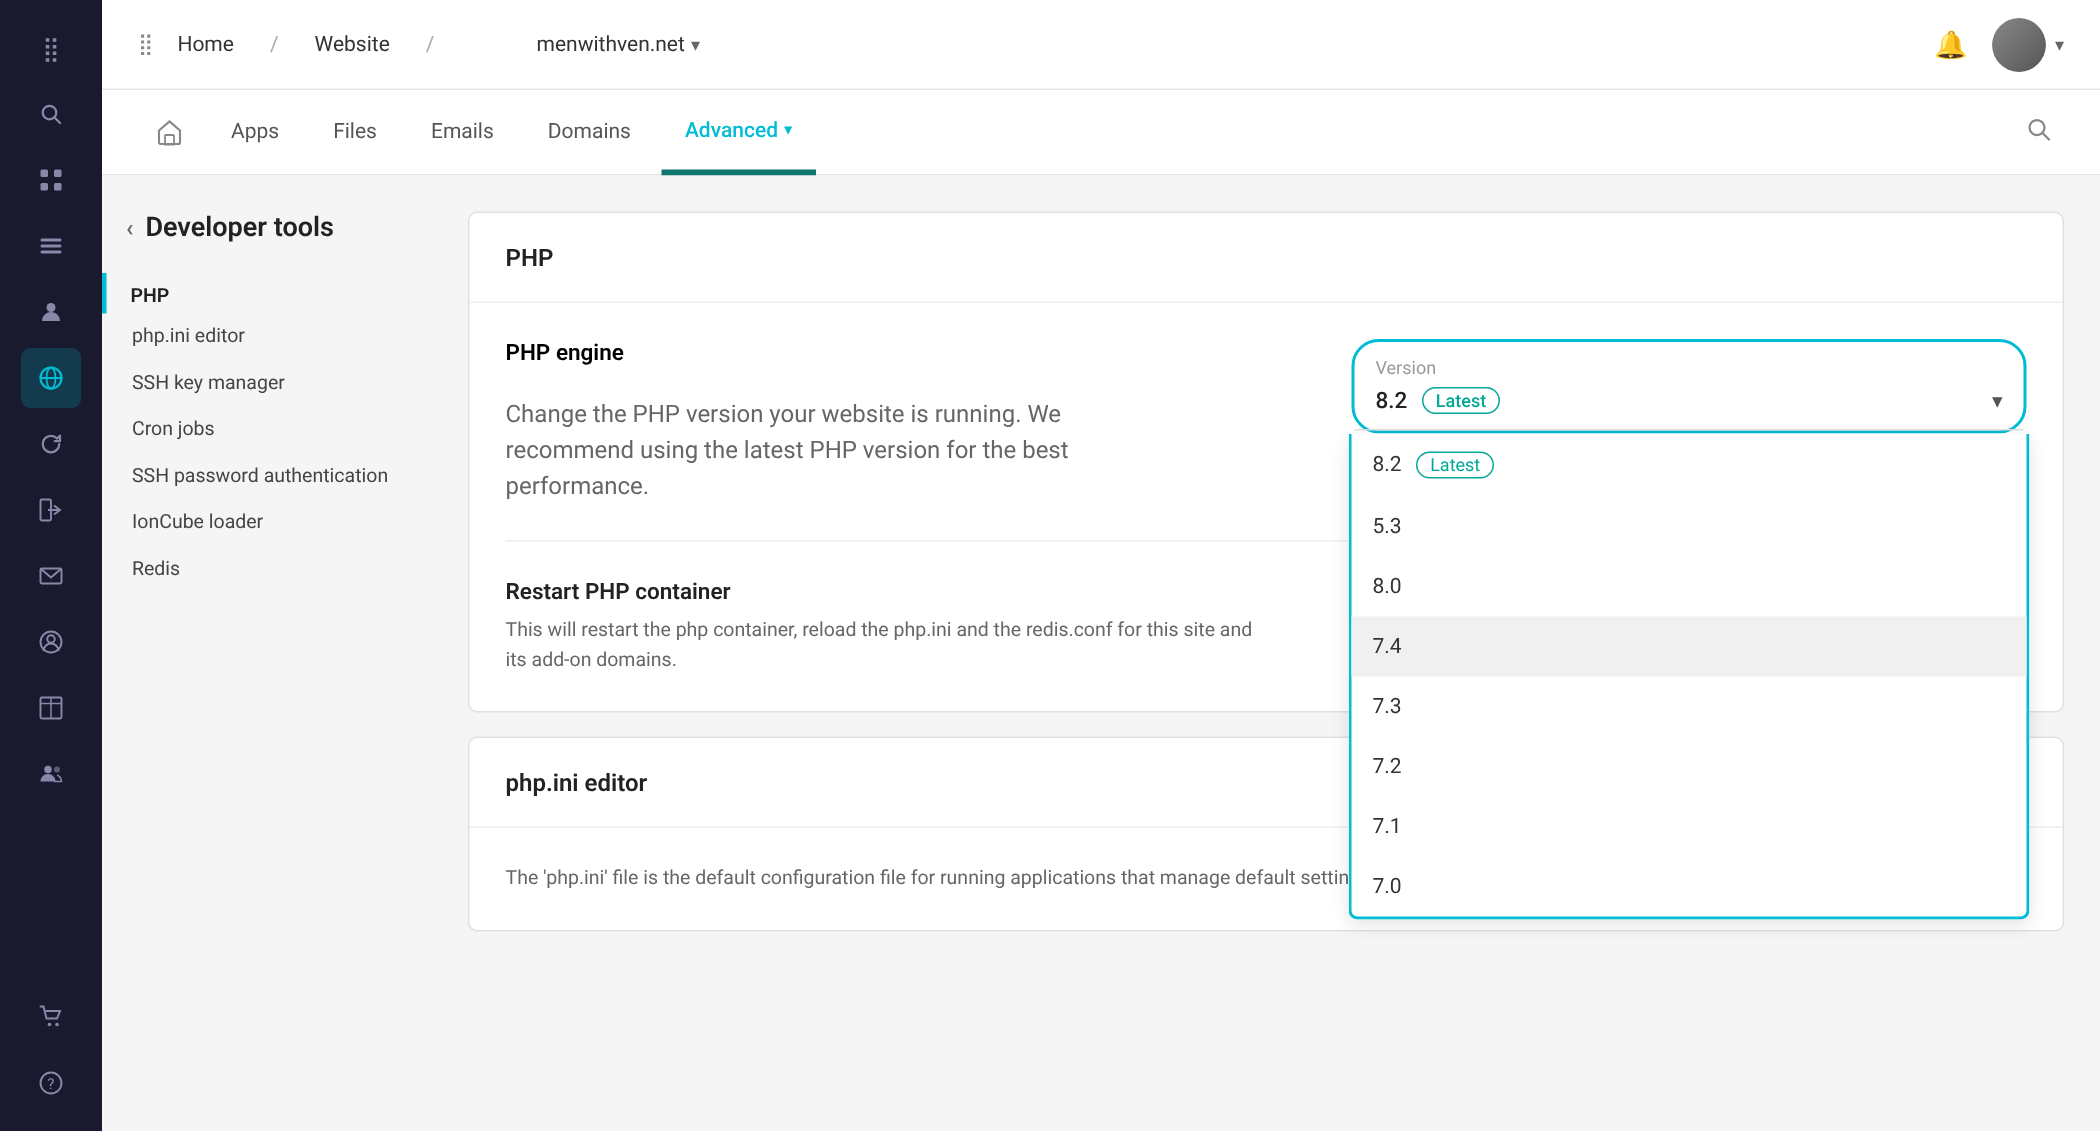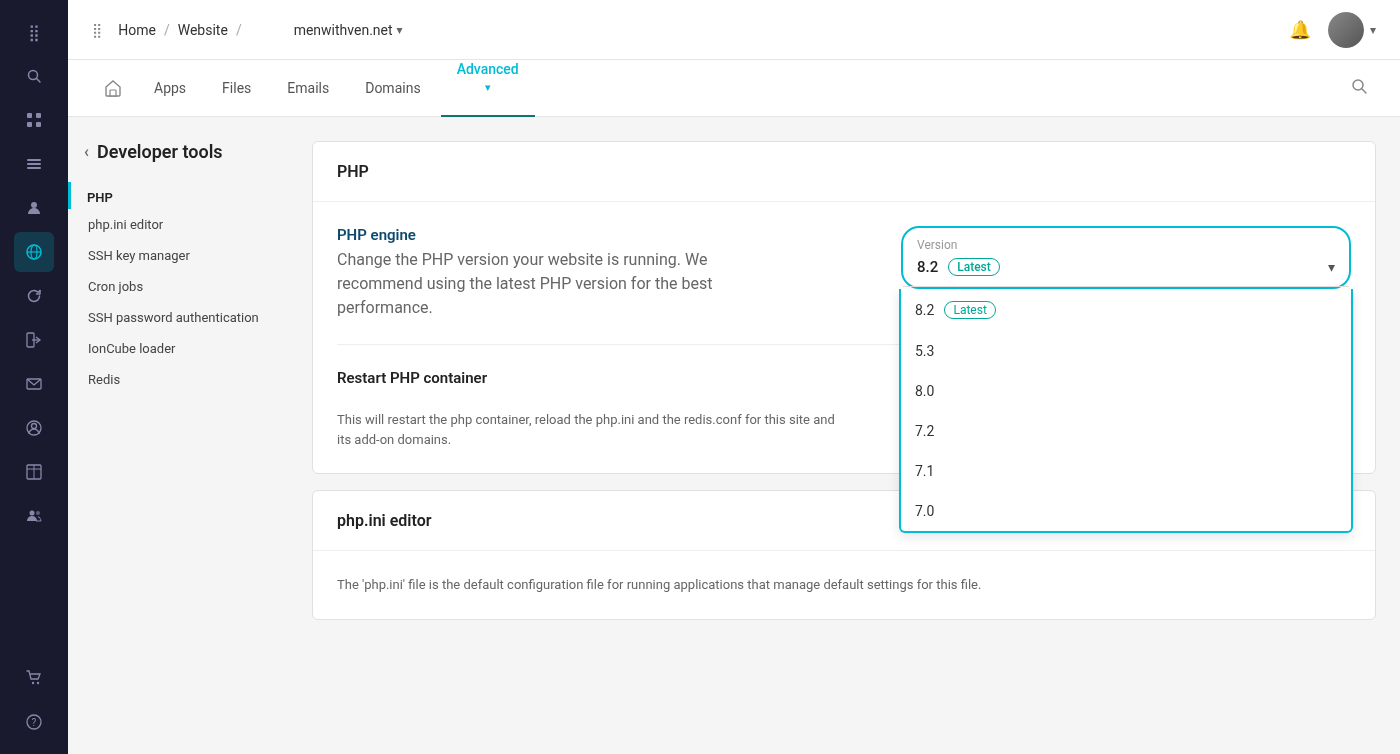--- a/index.html
+++ b/index.html
@@ -50,21 +50,21 @@
     }
     .topbar-grid-icon {
       color: #888;
       font-size: 14px;
       margin-right: 16px;
       cursor: pointer;
     }
     .breadcrumb {
       display: flex;
       align-items: flex-end;
-      gap: 8px;
+      gap: 24px;
       font-size: 14px;
       color: #333;
     }
     .breadcrumb-sep { color: #aaa; }
     .breadcrumb-link { color: #333; cursor: pointer; }
     .breadcrumb-current {
       display: flex;
       align-items: center;
       gap: 4px;
       cursor: pointer;
@@ -124,23 +124,22 @@
       padding: 0 16px;
       font-size: 14px;
       color: #555;
       cursor: pointer;
       border-bottom: 2px solid transparent;
       margin-bottom: -1px;
       gap: 4px;
     }
     .nav-tab.active {
       color: #00bcd4;
-      border-bottom: 2px solid #0f766e;
+      border-bottom: 4px solid #0f766e;
       font-weight: 500;
-      flex-direction: column;
     }
     .nav-tab-chevron { font-size: 11px; }
     .nav-search {
       margin-left: auto;
       color: #888;
       font-size: 16px;
       cursor: pointer;
       padding: 8px;
     }
 
@@ -219,22 +218,22 @@
 
     .php-engine-row {
       display: flex;
       align-items: flex-start;
       justify-content: space-between;
       gap: 24px;
     }
     .php-engine-text h3 {
       font-size: 15px;
       font-weight: 600;
-      color: #0c4a6e;
-      margin-bottom: 4px;
+      color: #000000;
+      margin-bottom: 20px;
     }
     .php-engine-text p {
       font-size: 16px;
       color: #666;
       line-height: 1.5;
       max-width: 420px;
     }
 
     
     .version-dropdown-container {
@@ -521,40 +520,46 @@
                 <div class="dropdown-option">
                   <span>8.2</span>
                   <span class="latest-badge">Latest</span>
                 </div>
                 <div class="dropdown-option">
                   <span>5.3</span>
                 </div>
                 <div class="dropdown-option">
                   <span>8.0</span>
                 </div>
+                <div class="dropdown-option highlighted">
+                  <span>7.4</span>
+                </div>
+                <div class="dropdown-option">
+                  <span>7.3</span>
+                </div>
                 <div class="dropdown-option">
                   <span>7.2</span>
                 </div>
                 <div class="dropdown-option">
                   <span>7.1</span>
                 </div>
                 <div class="dropdown-option">
                   <span>7.0</span>
                 </div>
               </div>
             </div>
           </div>
         </div>
 
         <hr class="section-divider">
 
         <div class="section-card-body">
           <div class="restart-row">
             <div>
-              <h3 style="font-size:15px;font-weight:600;color:#222;margin-bottom:23px;">Restart PHP container</h3>
+              <h3 style="font-size:15px;font-weight:600;color:#222;margin-bottom:8px;">Restart PHP container</h3>
               <p style="font-size:13px;color:#666;line-height:1.5;max-width:500px;">This will restart the php container, reload the php.ini and the redis.conf for this site and its add-on domains.</p>
             </div>
           </div>
         </div>
       </div>
 
       <div class="section-card php-ini-card">
         <div class="section-card-header">php.ini editor</div>
         <div class="section-card-body">
           <p>The 'php.ini' file is the default configuration file for running applications that manage default settings for this file.</p>

